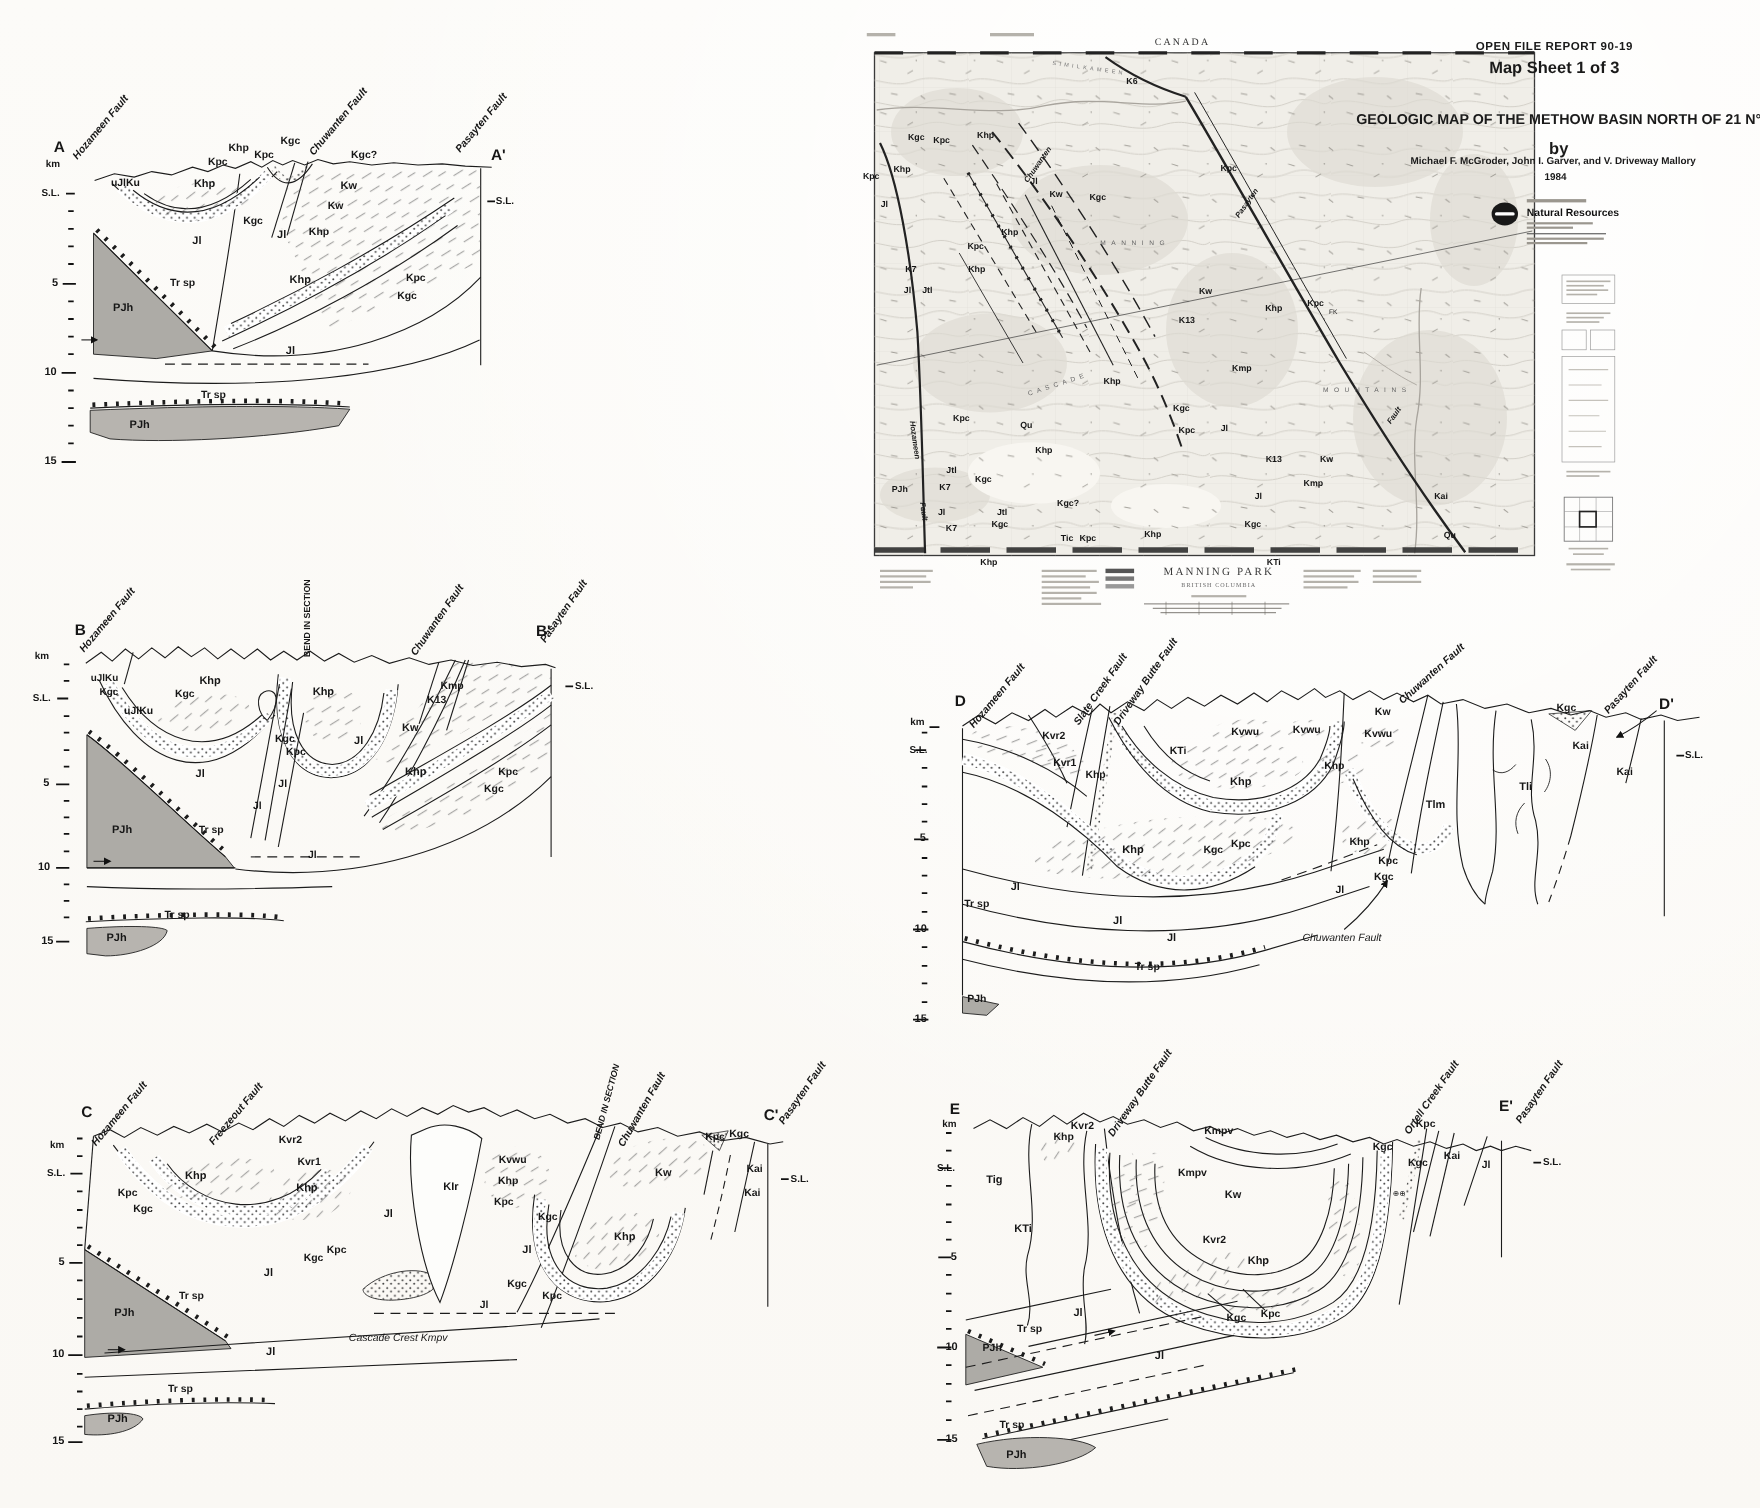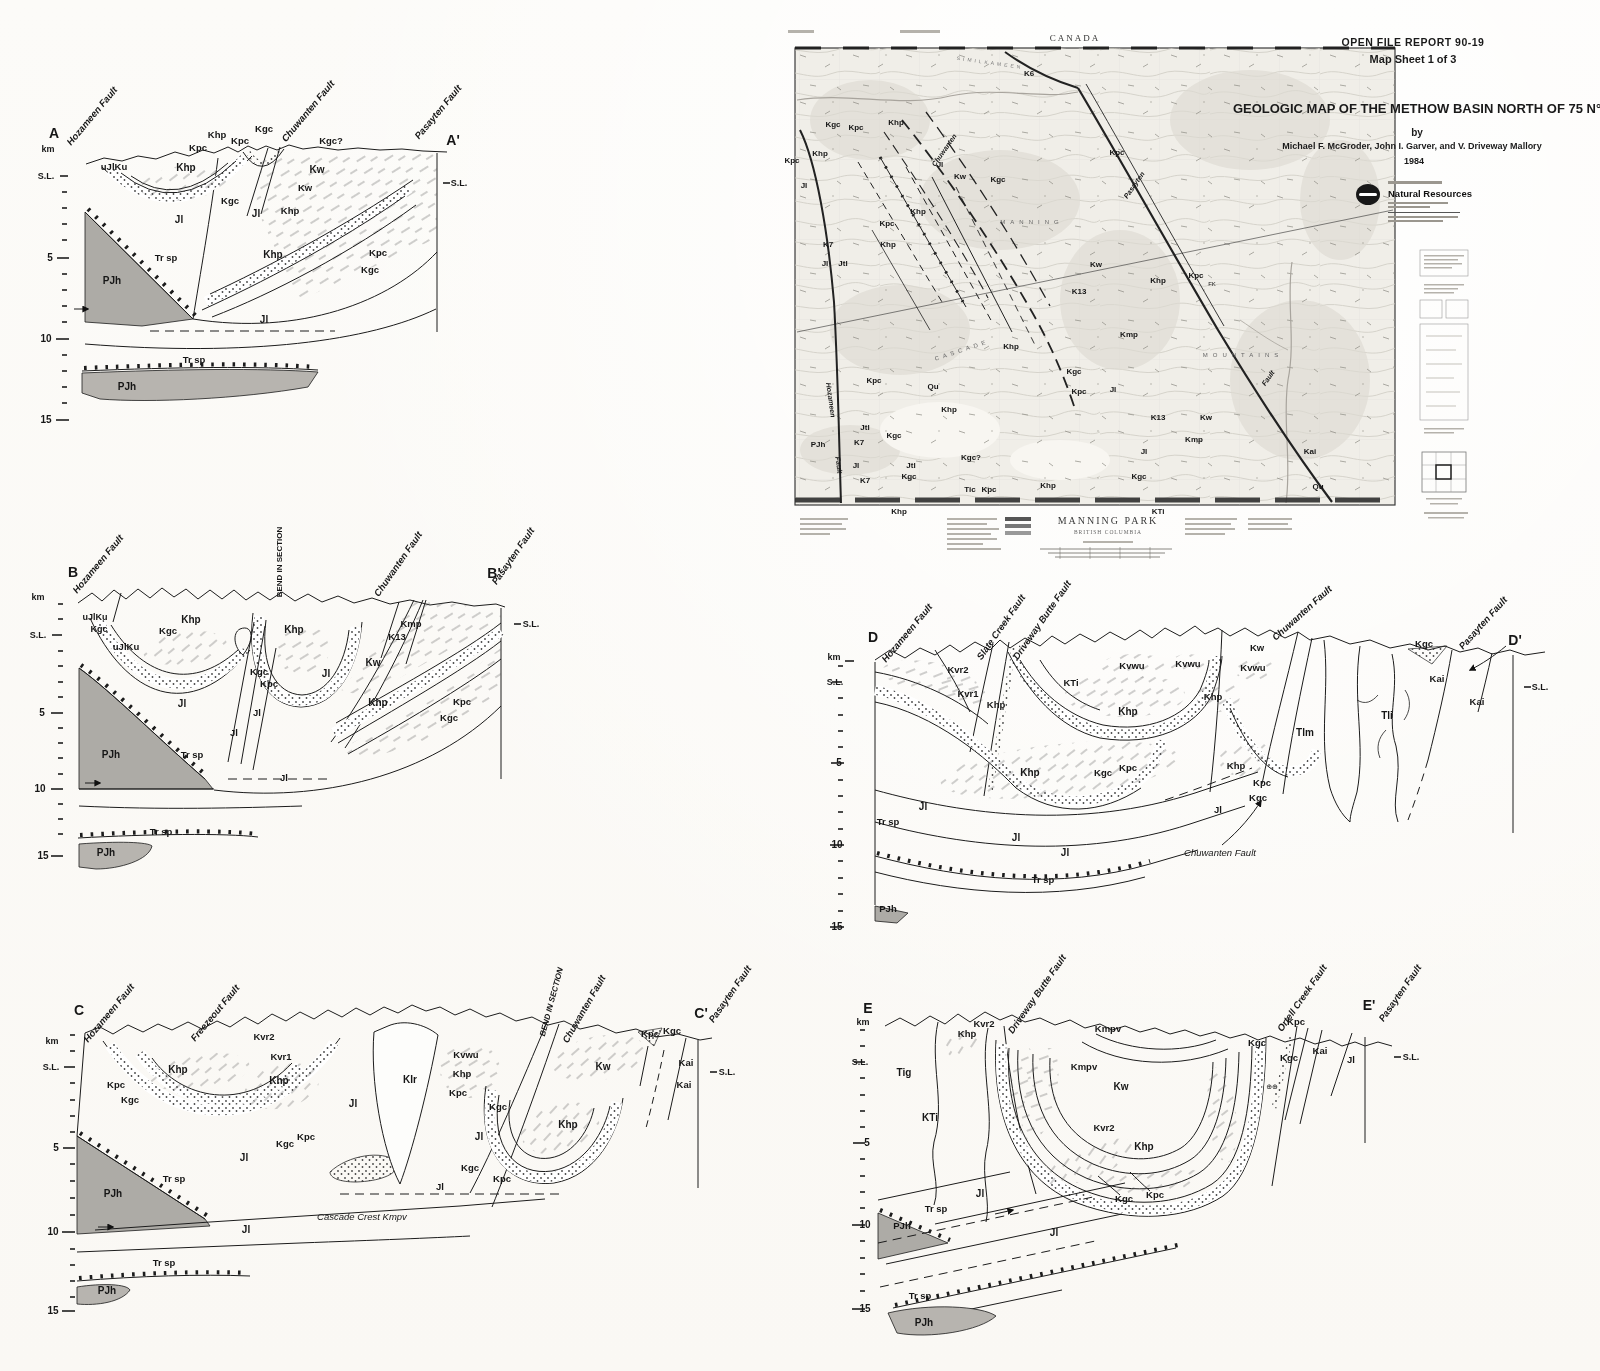--- a/index.html
+++ b/index.html
@@ -637,23 +637,23 @@
       <div class="lbl" style="left: 1048px; top: 486px; font-size: 8px; transform: translate(-50%, -50%);">Khp</div>
       <div class="lbl" style="left: 1139px; top: 477px; font-size: 8px; transform: translate(-50%, -50%);">Kgc</div>
       <div class="lbl" style="left: 1144px; top: 452px; font-size: 8px; transform: translate(-50%, -50%);">Jl</div>
       <div class="lbl" style="left: 899px; top: 512px; font-size: 8px; transform: translate(-50%, -50%);">Khp</div>
       <div class="lbl" style="left: 1158px; top: 512px; font-size: 8px; transform: translate(-50%, -50%);">KTi</div>
       <div class="lbl" style="left: 1108px; top: 521px; font-size: 10px; font-weight: 400; font-family: &quot;Liberation Serif&quot;, serif; letter-spacing: 2px; color: rgb(58, 58, 58); transform: translate(-50%, -50%);">MANNING PARK</div>
       <div class="lbl" style="left: 1108px; top: 533px; font-size: 5.5px; font-weight: 400; font-family: &quot;Liberation Serif&quot;, serif; letter-spacing: 1px; color: rgb(102, 102, 102); transform: translate(-50%, -50%);">BRITISH COLUMBIA</div>
     </div>
 
 <div class="tb" style="left:1413px;top:36px;font-weight:700;font-size:10.5px;letter-spacing:.5px;">OPEN FILE REPORT 90-19</div>
-<div class="tb" style="left:1413px;top:53px;font-weight:700;font-size:11px;">Map Sheet 1 of 3</div>
-<div class="tb" style="left:1417px;top:101px;font-weight:700;font-size:13px;">GEOLOGIC MAP OF THE METHOW BASIN NORTH OF 75 N°</div>
-<div class="tb" style="left:1417px;top:127px;font-weight:700;font-size:10px;">by</div>
+<div class="tb" style="left:1413px;top:53px;font-weight:700;font-size:15px;">Map Sheet 1 of 3</div>
+<div class="tb" style="left:1417px;top:101px;font-weight:700;font-size:13px;">GEOLOGIC MAP OF THE METHOW BASIN NORTH OF 21 N°</div>
+<div class="tb" style="left:1417px;top:127px;font-weight:700;font-size:15px;">by</div>
 <div class="tb" style="left:1412px;top:141px;font-weight:600;font-size:9px;">Michael F. McGroder, John I. Garver, and V. Driveway Mallory</div>
 <div class="tb" style="left:1414px;top:156px;font-weight:700;font-size:9px;">1984</div>
 
 <div class="nr">
   <div class="nr-logo"></div>
   <div class="nrbar" style="left:32px;top:3px;width:54px;height:2.5px;"></div>
   <div class="nr-name">Natural Resources</div>
   <div class="nrbar" style="left:32px;top:24px;width:60px;"></div>
   <div class="nrbar" style="left:32px;top:28px;width:42px;"></div>
   <div class="nrrule" style="left:32px;top:34px;width:72px;"></div>

